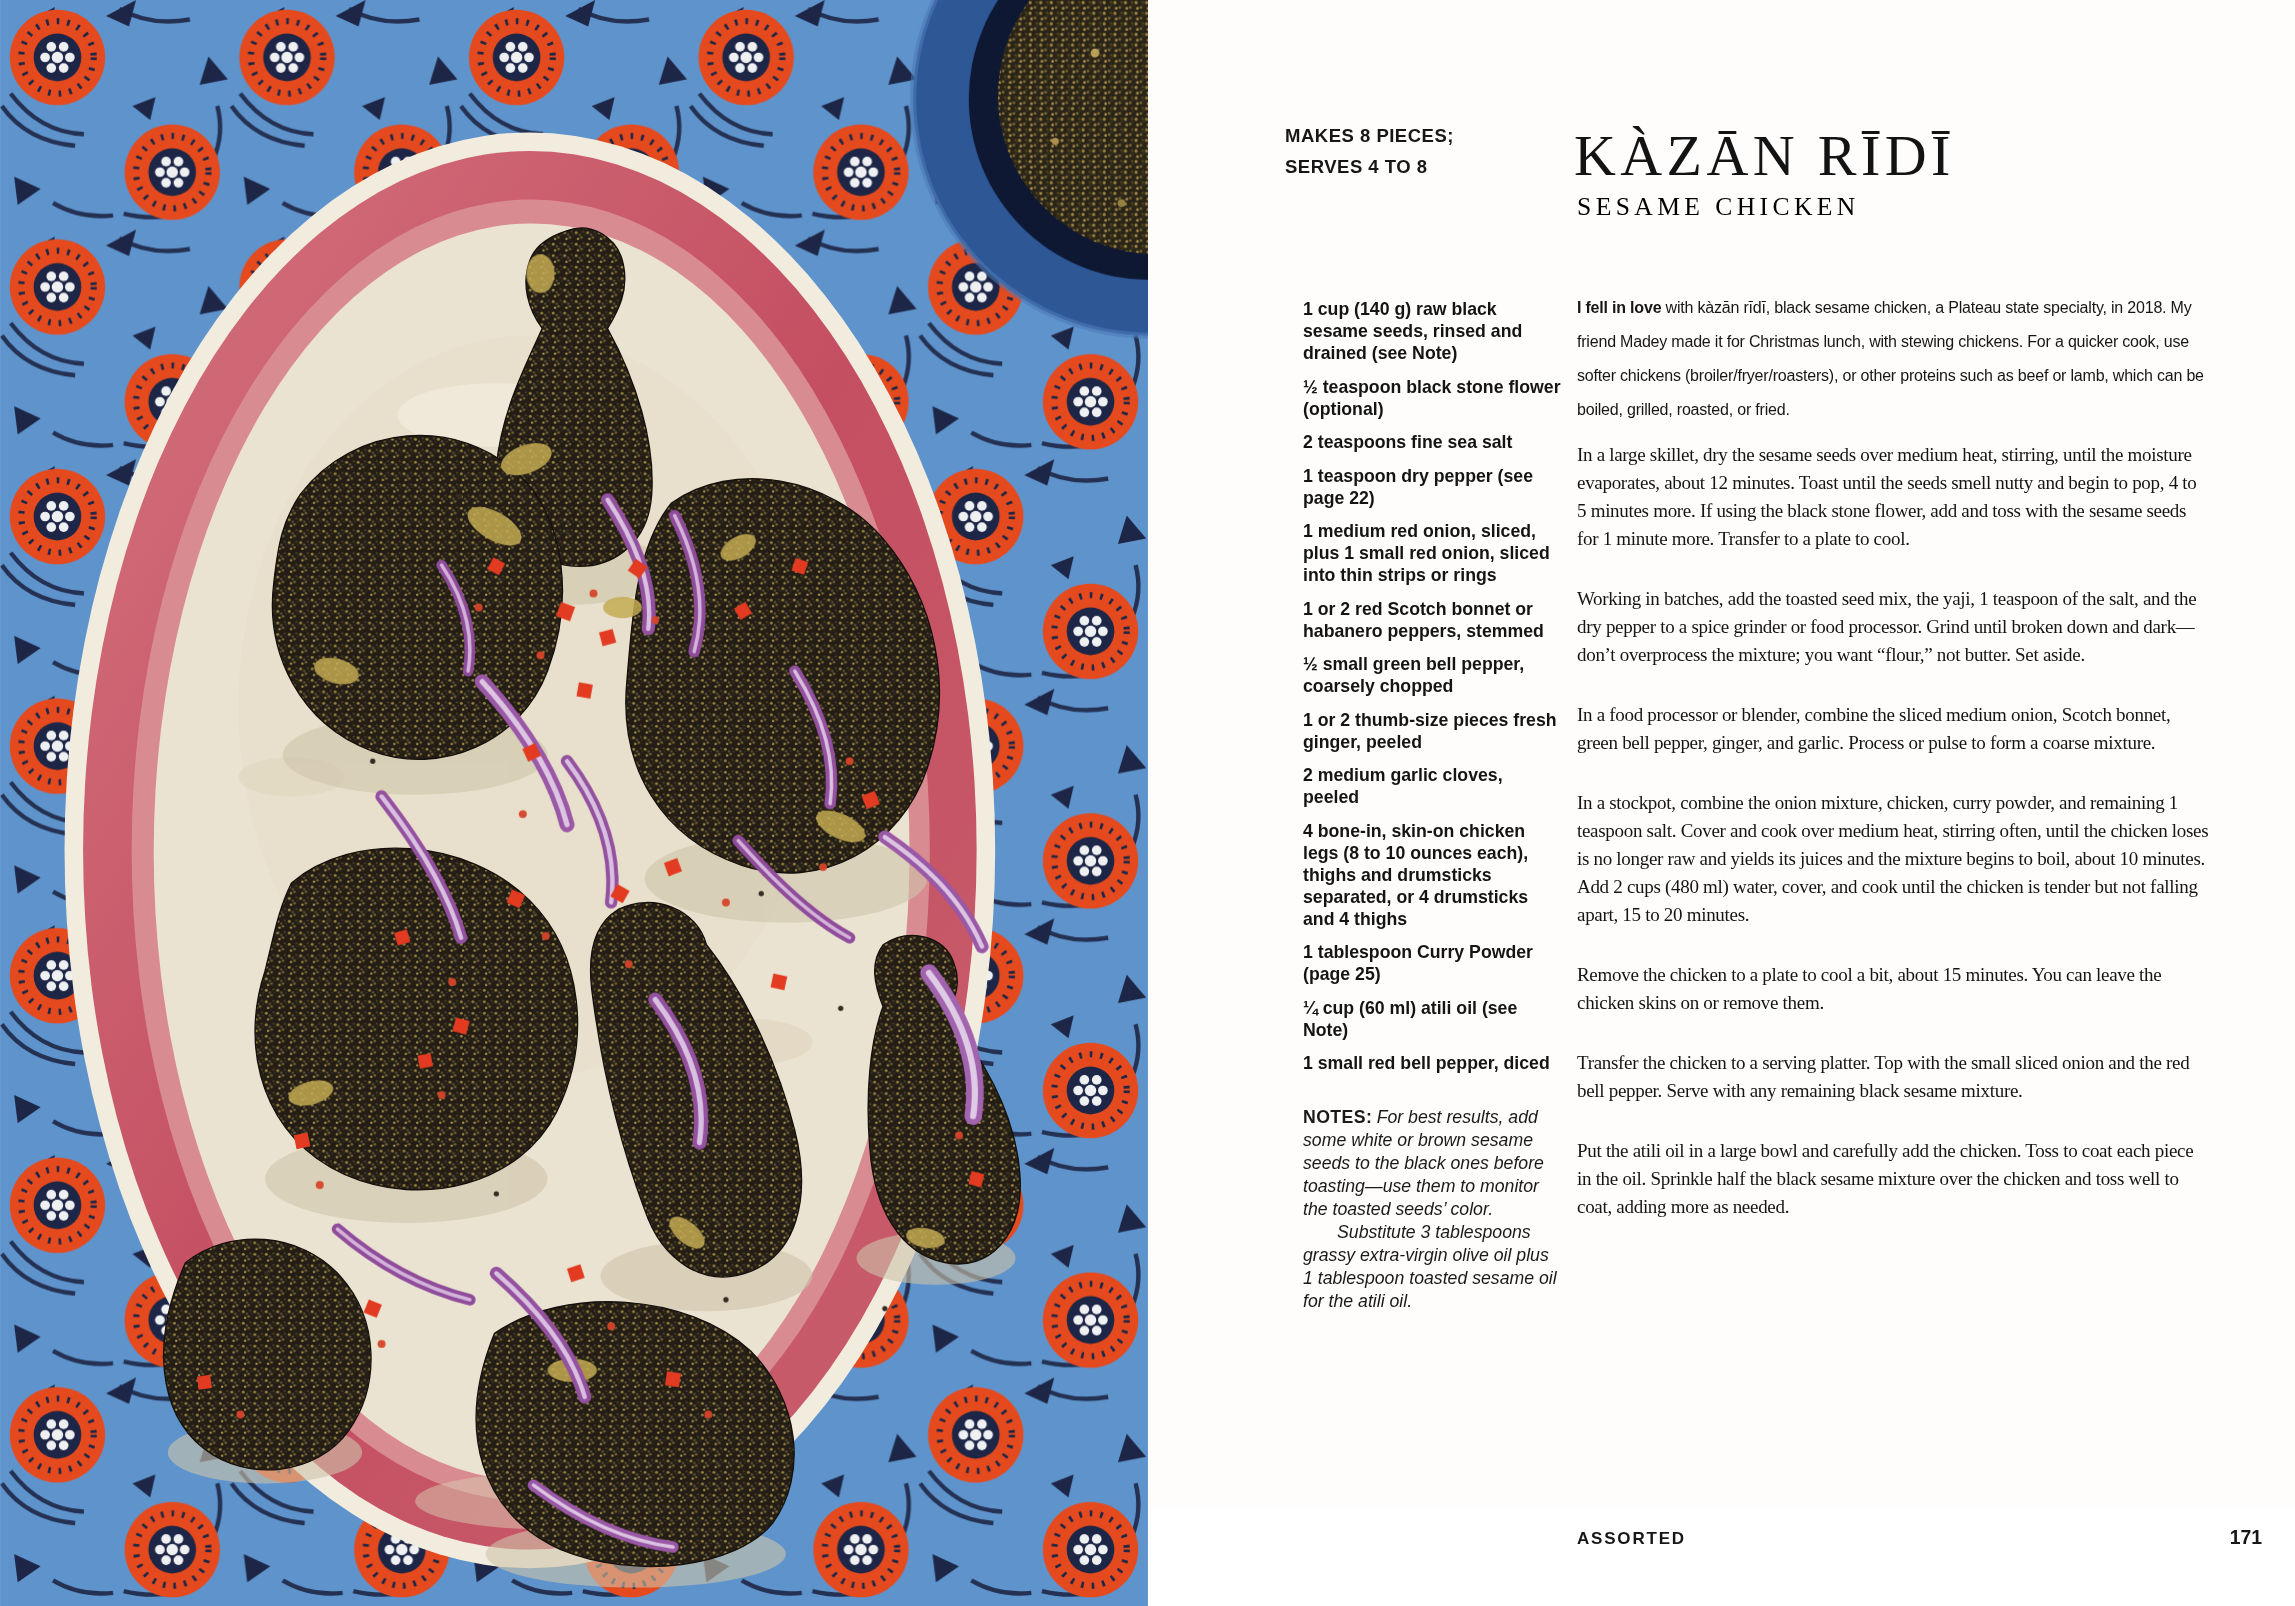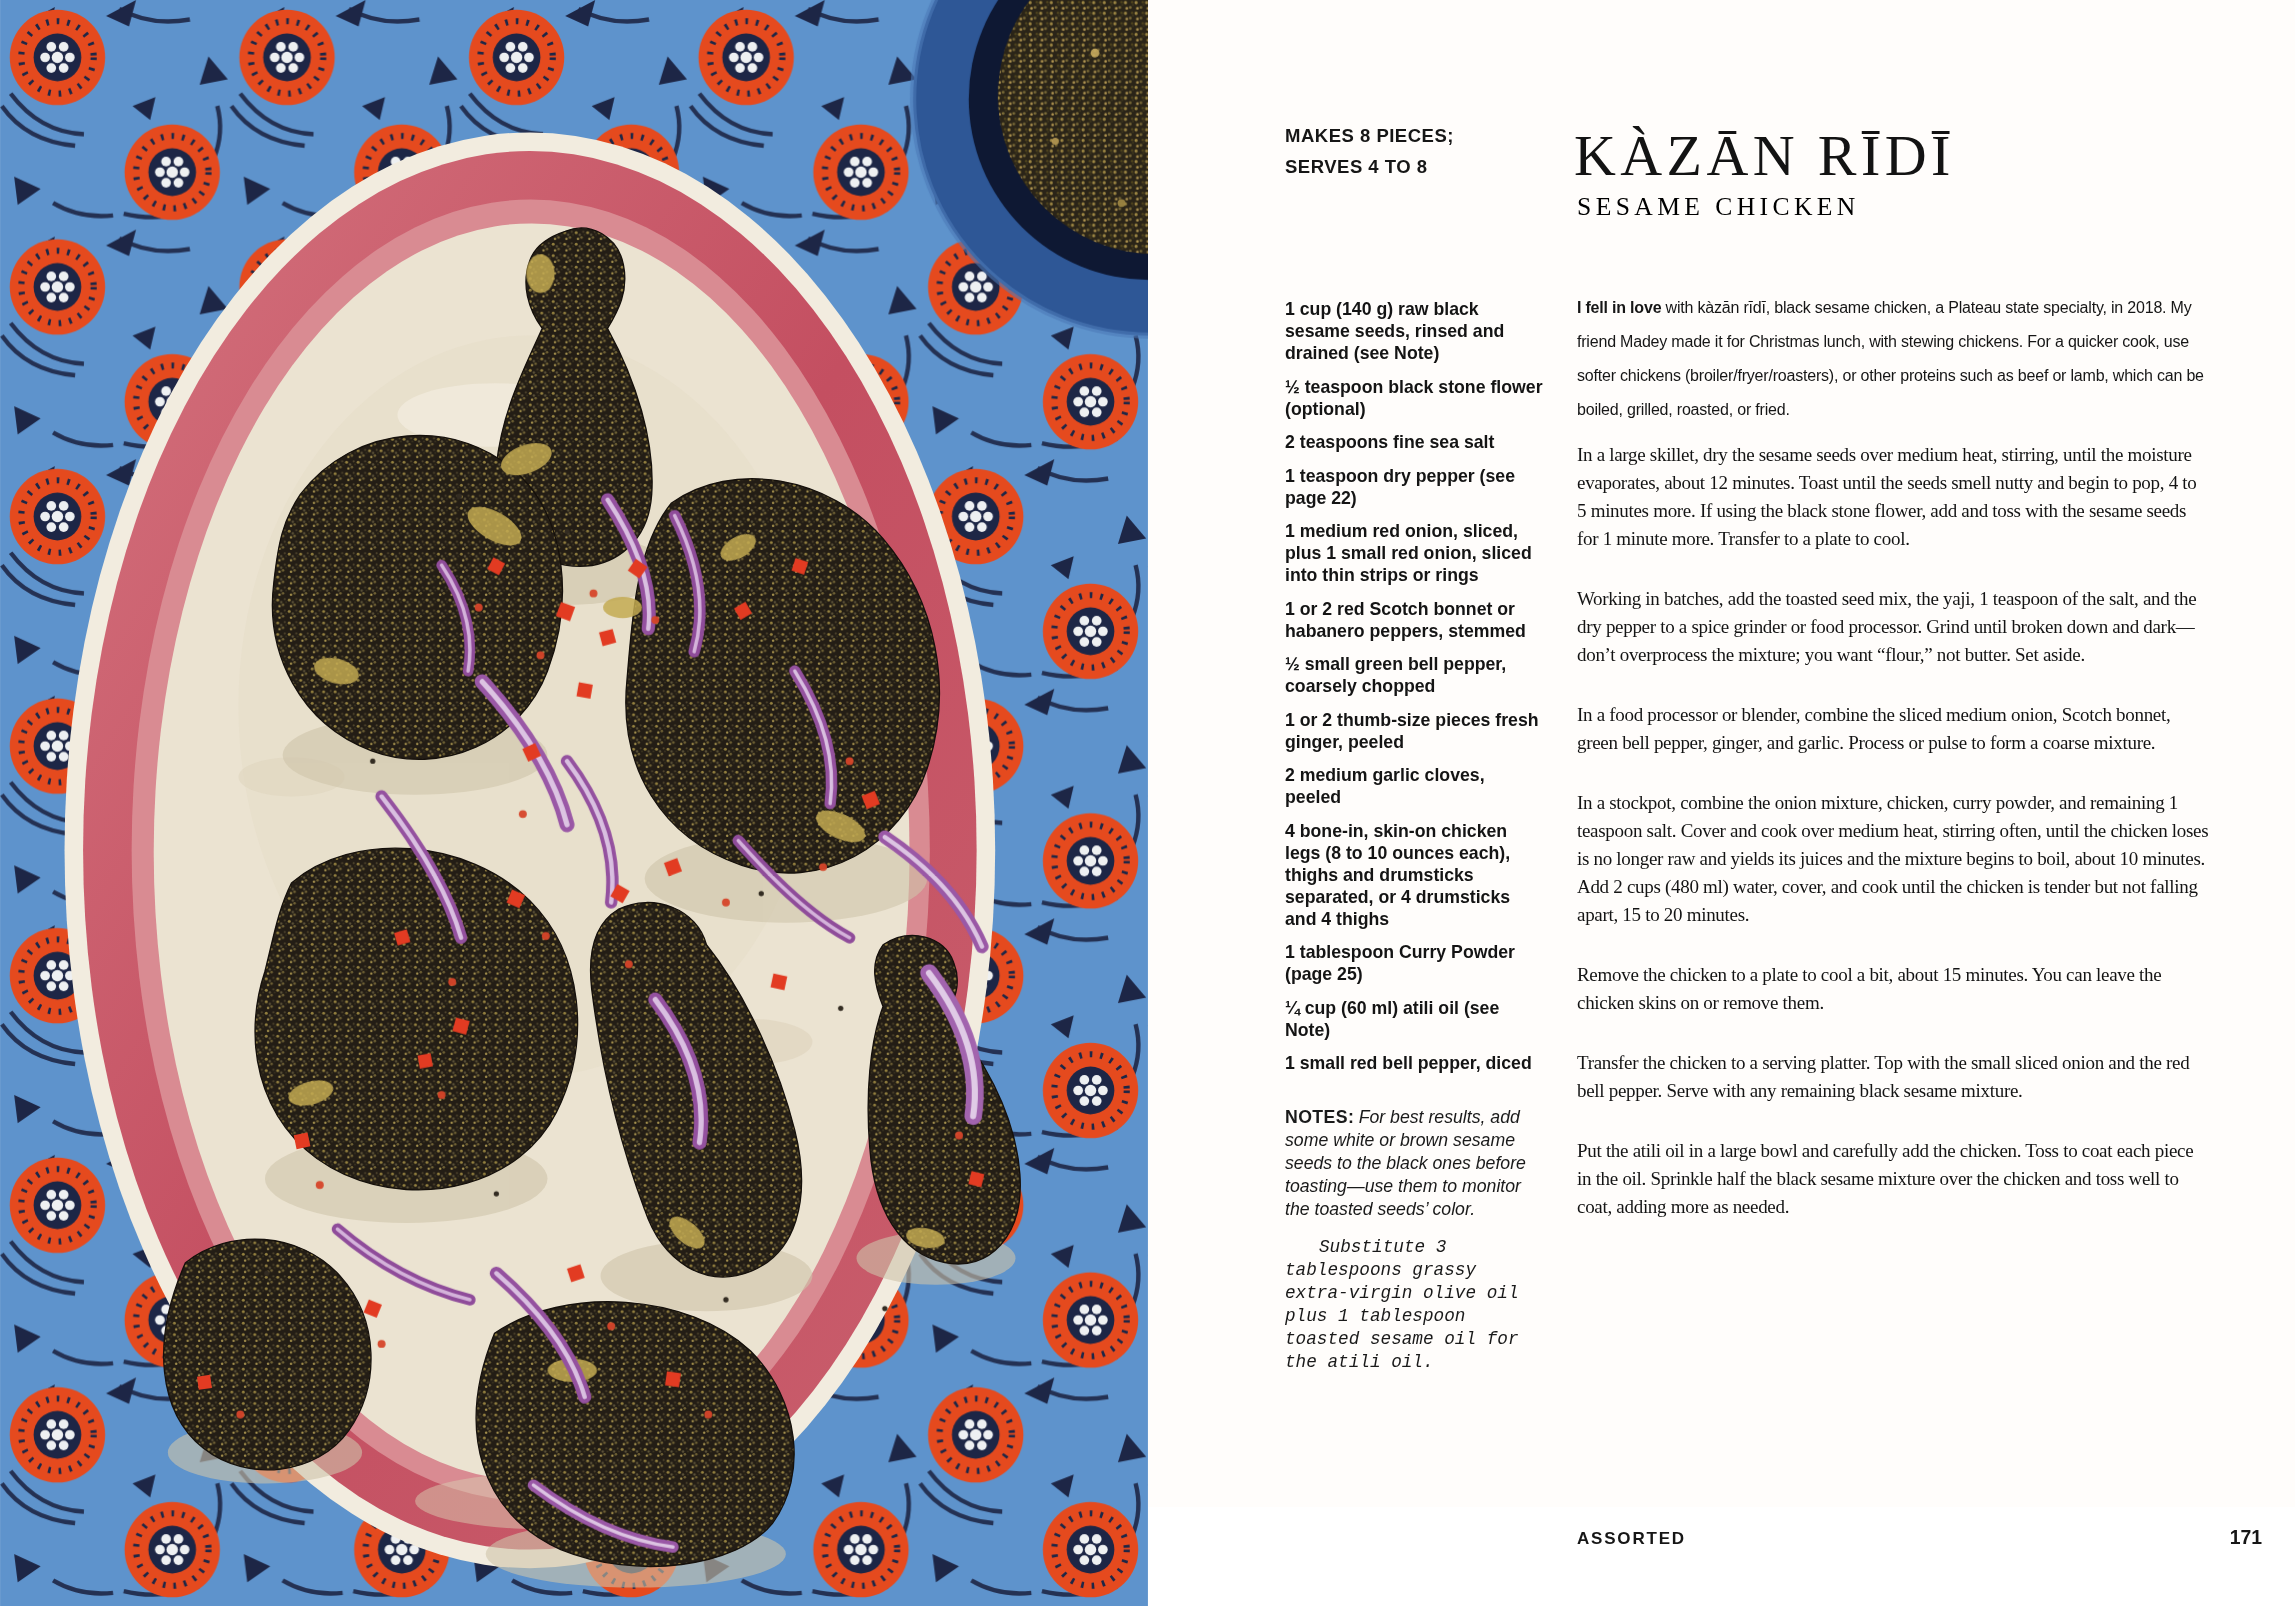--- a/index.html
+++ b/index.html
@@ -10,25 +10,25 @@
   .photo svg{display:block;}
   
   .page{position:absolute;left:1148px;top:0;width:1148px;height:1507px;background:#fffdfb;}
   .yield{position:absolute;left:137px;top:120px;width:256px;
          font-weight:bold;font-size:18.5px;line-height:31px;letter-spacing:0.5px;color:#161616;}
   .title{position:absolute;left:426px;top:83px;width:671px;
          font-family:"Liberation Serif",serif;font-weight:normal;font-size:58px;
          letter-spacing:4.4px;color:#131313;white-space:nowrap;}
   .subtitle{position:absolute;left:429px;top:192px;width:618px;
          font-family:"Liberation Serif",serif;font-size:25.6px;letter-spacing:4.4px;color:#000000;}
-  .ingredients{position:absolute;left:137px;top:298px;width:258px;}
+  .ingredients{position:absolute;left:155px;top:298px;width:258px;}
   .ingredient{margin:0 0 11.5px 0;font-size:17.7px;line-height:22px;font-weight:600;color:#141414;}
   .notes{margin:32px 0 0 0;font-style:italic;font-size:17.7px;line-height:23px;color:#1a1a1a;}
   .notes .notes-label{font-style:normal;font-weight:bold;letter-spacing:0.4px;margin-right:4.4px;}
-  .notes-indent{margin-top:15px;text-indent:34px;font-family:Liberation Mono, monospace;}
+  .notes-indent{margin-top:0;text-indent:34px;}
   .main{position:absolute;left:429px;top:291px;width:632px;}
   .intro{margin:0 0 14px 0;font-size:16px;line-height:34px;letter-spacing:-0.2px;color:#161616;}
   .intro strong{font-weight:bold;}
   .step{margin:0 0 32px 0;font-family:"Liberation Serif",serif;font-size:19px;line-height:28px;
         letter-spacing:-0.3px;color:#141414;}
   .footer-section{position:absolute;left:429px;top:1529px;font-weight:bold;font-size:17px;
         letter-spacing:1.8px;color:#161616;}
   .footer-page{position:absolute;right:34px;top:1526px;font-weight:bold;font-size:19.4px;color:#161616;}
 </style>
 </head>

